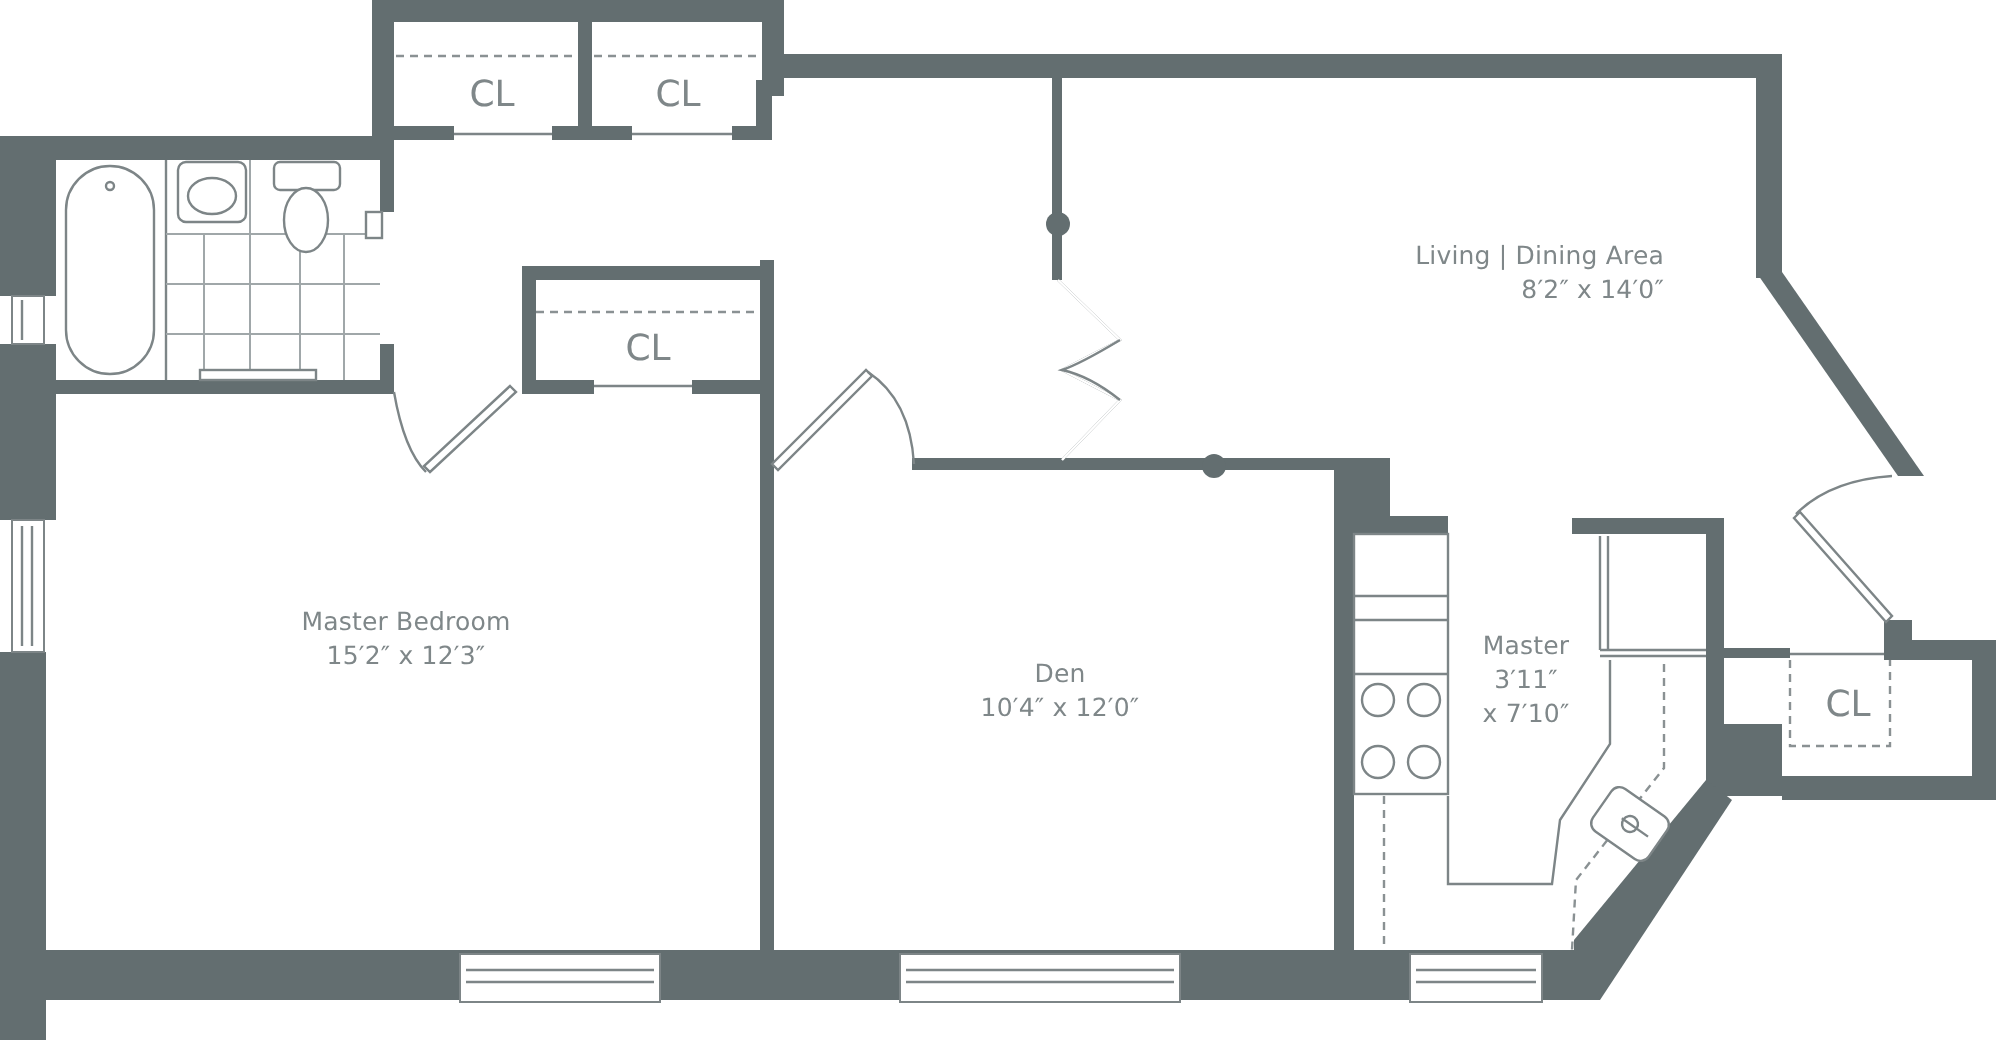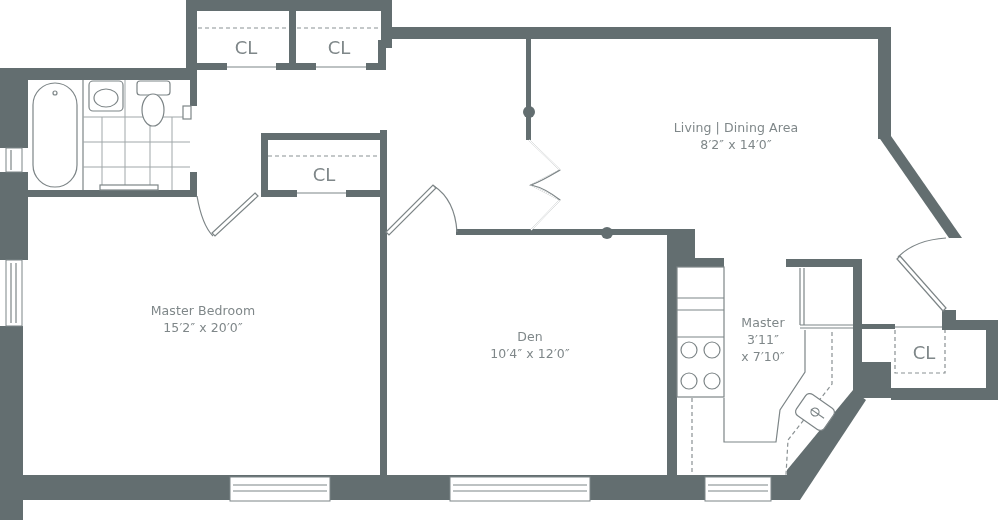--- a/index.html
+++ b/index.html
@@ -163,27 +163,27 @@
     <line class="thin" x1="800" y1="325" x2="853" y2="325"></line>
     <line class="thin" x1="800" y1="328" x2="853" y2="328"></line>
   </g>
   <g transform="rotate(35 815 412)">
     <rect x="798" y="399" width="34" height="26" rx="5" class="thinfill"></rect>
     <circle cx="815" cy="412" r="4" class="thin"></circle>
     <line class="thin" x1="810" y1="412" x2="826" y2="412"></line>
   </g>
 </svg>
 
-<div class="lbl" style="left:640px; top:119px; width:192px;">
+<div class="lbl" style="left:640px; top:119px; width:192px;text-align:right;">
   <div>Living | Dining Area</div>
   <div>8′2″ x 14′0″</div>
 </div>
 <div class="lbl" style="left:128px; top:302px; width:150px;">
   <div>Master Bedroom</div>
-  <div>15′2″ x 20′0″</div>
+  <div>15′2″ x 12′3″</div>
 </div>
 <div class="lbl" style="left:460px; top:328px; width:140px;">
   <div>Den</div>
   <div>10′4″ x 12′0″</div>
 </div>
 <div class="lbl" style="left:728px; top:314px; width:70px;">
   <div>Master</div>
   <div>3′11″</div>
   <div>x 7′10″</div>
 </div>

